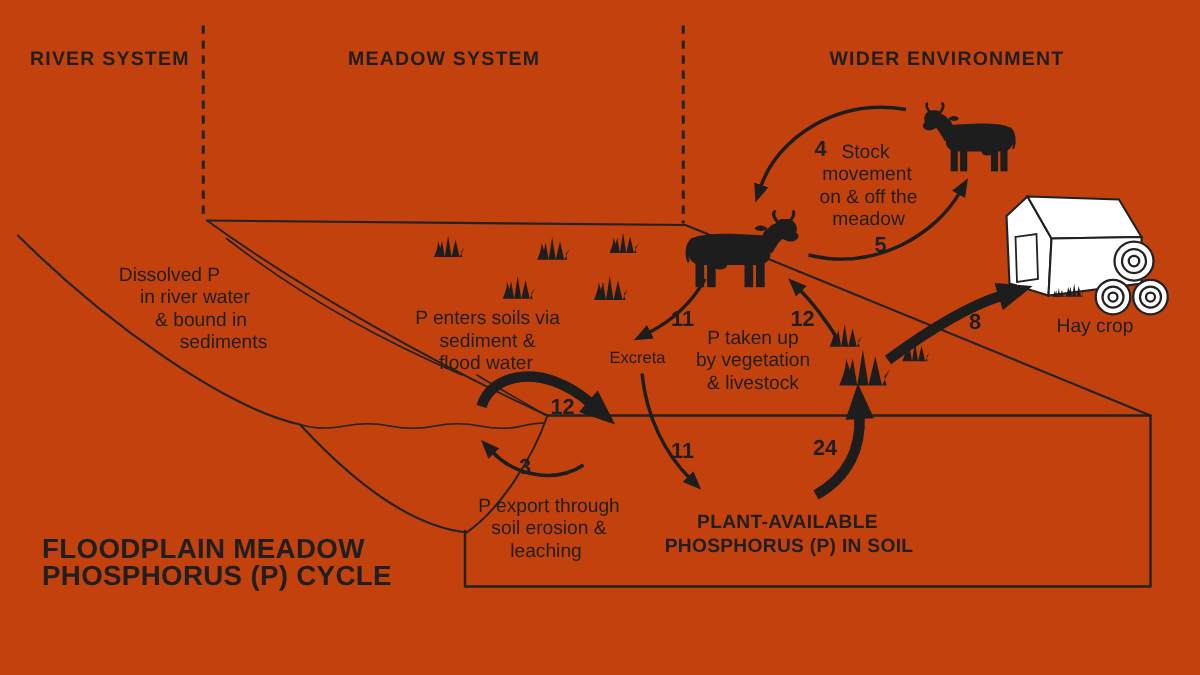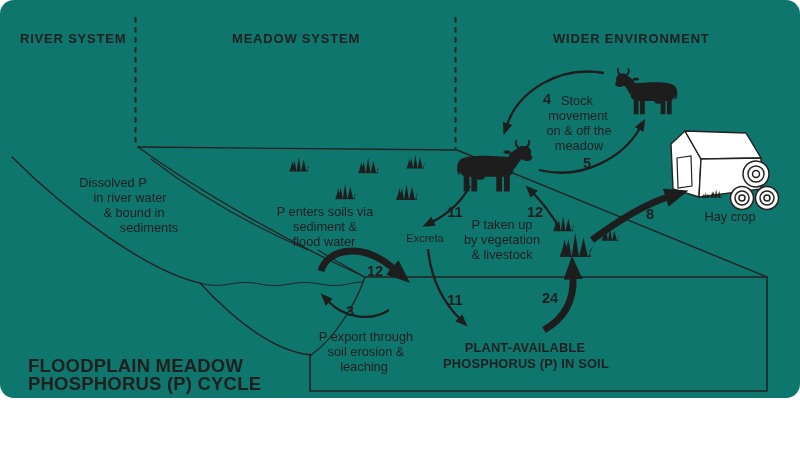--- a/index.html
+++ b/index.html
@@ -1,17 +1,17 @@
 <!DOCTYPE html>
 <html><head>
 <meta charset="utf-8">
 <style>
   html,body{margin:0;padding:0;background:#ffffff;}
-  #stage{position:relative;width:800px;height:398px;background:#0f766e;overflow:hidden;
-         font-family:"Liberation Sans",sans-serif;border-radius:14px;}
+  #stage{position:relative;width:800px;height:450px;background:#c2410c;overflow:hidden;
+         font-family:"Liberation Sans",sans-serif;}
   svg text{fill:#1f1f1f;}
   .h    {font:700 13px "Liberation Sans",sans-serif;letter-spacing:.8px;}
   .t    {font:400 12.8px "Liberation Sans",sans-serif;}
   .ts   {font:400 11px  "Liberation Sans",sans-serif;}
   .n    {font:700 14.5px "Liberation Sans",sans-serif;}
   .b    {font:700 12.8px "Liberation Sans",sans-serif;letter-spacing:.2px;}
   .title{font:700 18.5px "Liberation Sans",sans-serif;letter-spacing:.2px;}
   .ln   {stroke:#222;fill:none;stroke-linecap:round;stroke-linejoin:round;}
   .thin {stroke:#1d1d1d;fill:none;stroke-width:2.3;stroke-linecap:butt;}
   .thick{stroke:#1d1d1d;fill:none;stroke-width:7;stroke-linecap:butt;}

